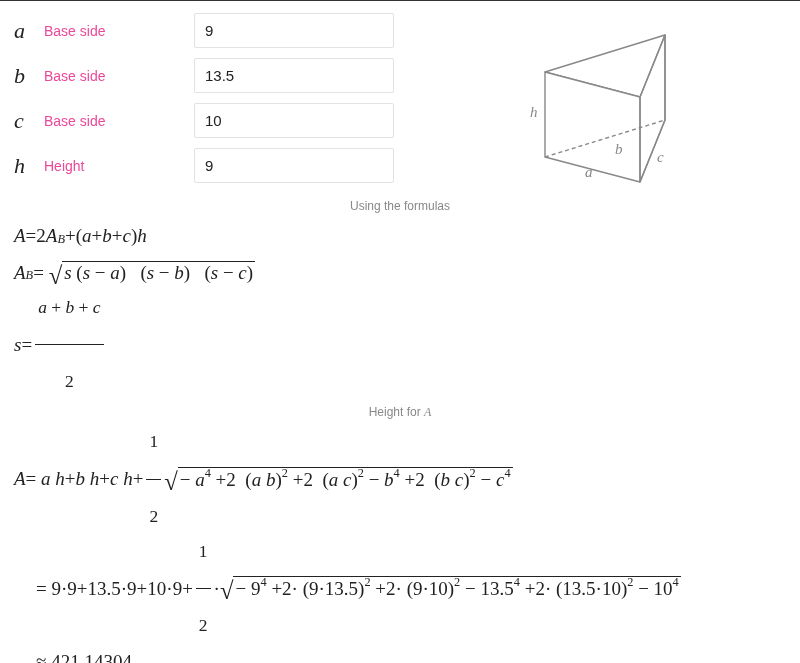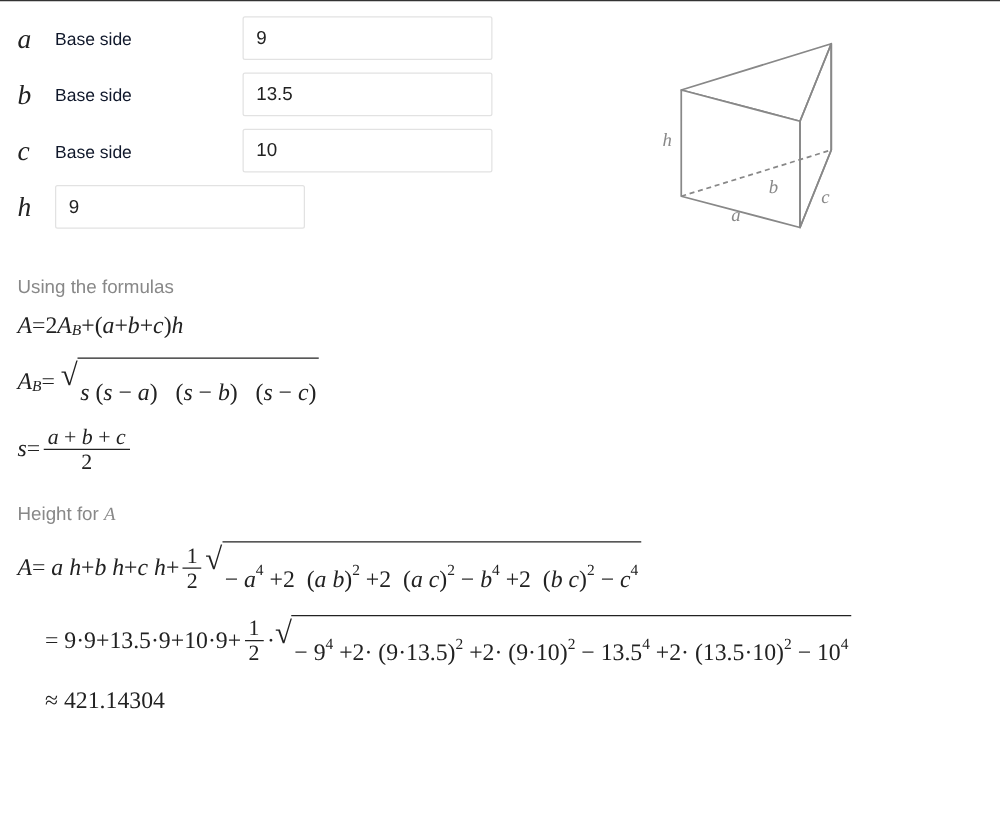--- a/index.html
+++ b/index.html
@@ -19,52 +19,52 @@
   .row { display: flex; align-items: center; margin-bottom: 10px; }
   .sym {
     width: 30px;
     font-family: "Times New Roman", Times, serif;
     font-style: italic;
     font-size: 22px;
   }
   .label {
     width: 150px;
     font-size: 14px;
-    color: #0f172a;
+    color: #ec4899;
   }
   .field {
     width: 200px;
     border: 1px solid #e2e2e2;
     border-radius: 2px;
     padding: 8px 10px;
     font-size: 15px;
     color: #222;
     background: #fff;
   }
   .diagram { flex: 1; display: flex; justify-content: center; align-items: flex-start; padding-top: 4px; }
   .diagram svg { display: block; }
-  .section-label { font-size: 15px; color: #888; margin: 24px 0 12px 0; }
+  .section-label { font-size: 12px; color: #888; margin: 2px 0 12px 0; text-align: center; }
   .formula {
     font-family: "Times New Roman", Times, serif;
     font-size: 19px;
     color: #222;
     display: flex;
     align-items: center;
     margin-bottom: 14px;
     white-space: nowrap;
   }
   .formula .it { font-style: italic; }
   .formula .sub { font-size: 0.65em; font-style: italic; vertical-align: sub; position: relative; top: 3px; }
   .formula .sup { font-size: 0.65em; vertical-align: super; position: relative; top: -2px; }
-  .frac { display: inline-flex; flex-direction: column; align-items: center; vertical-align: middle; margin: 0 3px; }
+  .frac { display: inline-flex; flex-direction: column; align-items: center; vertical-align: middle; margin: 0 3px; gap: 27px; }
   .frac .num, .frac .den { font-size: 0.92em; padding: 0 3px; line-height: 1.1; }
   .frac .bar { border-top: 1.2px solid #222; align-self: stretch; }
   .sqrt { display: inline-flex; align-items: stretch; vertical-align: middle; }
   .sqrt .surd { font-size: 1.3em; line-height: 0.85; position: relative; top: 4px; }
-  .sqrt .rad { border-top: 1.2px solid #222; padding: 17px 2px 0 2px; display: inline-block; }
+  .sqrt .rad { border-top: 1.2px solid #222; padding: 0 2px 0 2px; display: inline-block; }
   .indent { margin-left: 22px; }
   .solve-block .formula { margin-bottom: 16px; }
 </style>
 </head>
 <body>
 
 <div class="top">
   <div class="inputs">
     <div class="row">
       <div class="sym">a</div>
@@ -76,20 +76,21 @@
       <div class="label">Base side</div>
       <input class="field" value="13.5" style="">
     </div>
     <div class="row">
       <div class="sym">c</div>
       <div class="label">Base side</div>
       <input class="field" value="10" style="">
     </div>
     <div class="row">
       <div class="sym">h</div>
+      <div class="label">Height</div>
       <input class="field" value="9" style="">
     </div>
   </div>
   <div class="diagram">
     <svg width="220" height="180" viewBox="0 0 220 180">
       <g stroke="#888" stroke-width="1.4" fill="none" stroke-linejoin="round">
 
         <polygon points="55,55 175,18 150,80" fill="#fff"></polygon>
 
         <polygon points="55,55 150,80 150,165 55,140" fill="#fff"></polygon>

